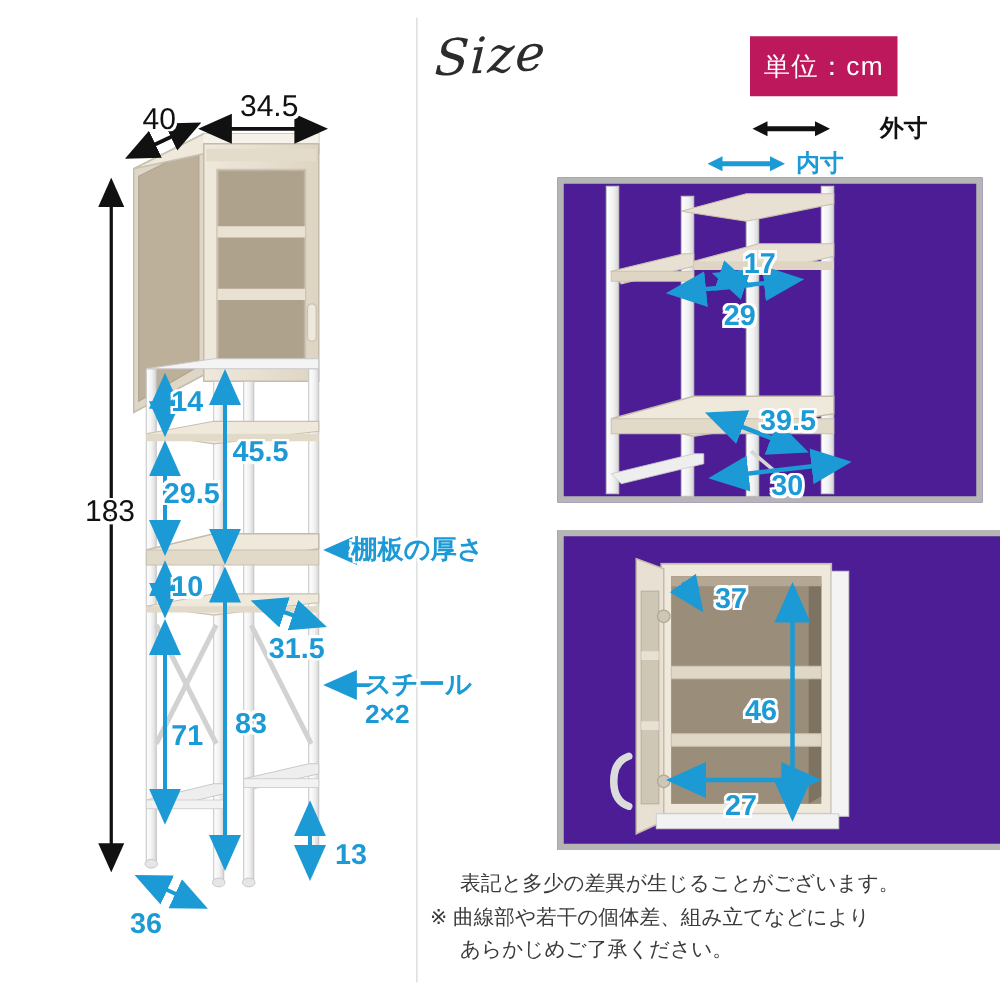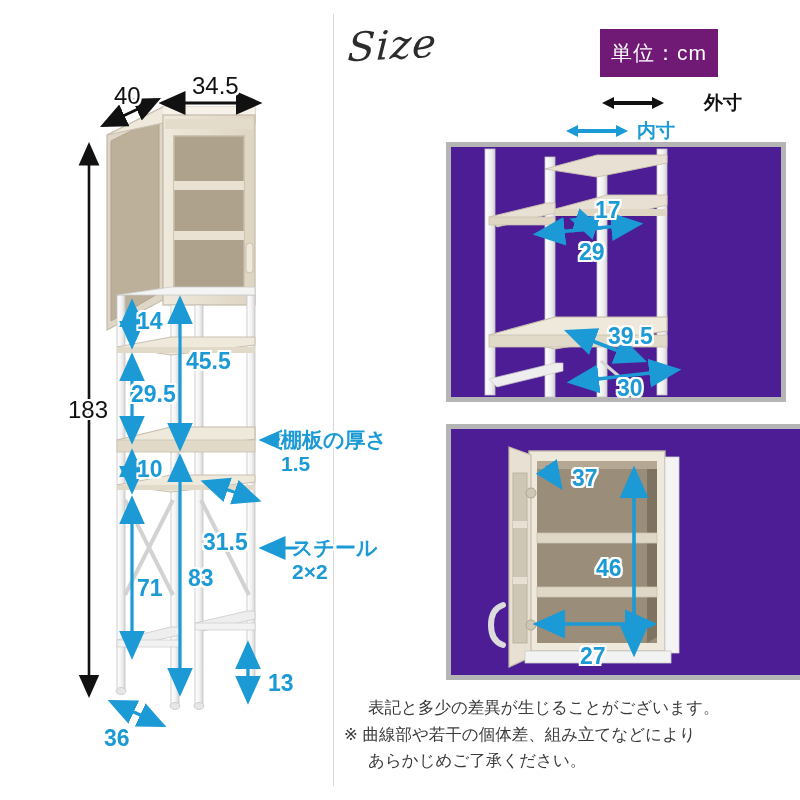--- a/index.html
+++ b/index.html
@@ -18,21 +18,21 @@
   .size-script {
     position: absolute; left: 348px; top: 22px;
     font-family: "DejaVu Serif", serif;
     font-style: italic; font-size: 40px; color: #2c2c2c;
     transform: skewX(-6deg) rotate(-3deg);
     letter-spacing: 1px;
   }
   .unit-badge {
     position: absolute; left: 600px; top: 29px;
     width: 118px; height: 48px;
-    background: #701a75;
+    background: #be185d;
     color: #ffffff;
     display: flex; align-items: center; justify-content: center;
     font-size: 21px; letter-spacing: 1px;
   }
   .legend-row {
     position: absolute; display: flex; align-items: center; gap: 9px;
   }
   .legend-row.outer { left: 602px; top: 90px; gap: 40px; }
   .legend-row.inner { left: 566px; top: 118px; }
   .legend-label { font-size: 19px; font-weight: bold; }
@@ -219,29 +219,28 @@
   </svg>
 
   <div class="dim black" style="left:114px; top:82px;">40</div>
   <div class="dim black" style="left:192px; top:72px;">34.5</div>
   <div class="dim black" style="left:68px;  top:396px;">183</div>
 
   <div class="dim" style="left:137px; top:308px;">14</div>
   <div class="dim" style="left:186px; top:348px;">45.5</div>
   <div class="dim" style="left:131px; top:381px;">29.5</div>
   <div class="dim" style="left:137px; top:456px;">10</div>
-  <div class="dim" style="left:203px; top:505px;margin-top:24px;">31.5</div>
+  <div class="dim" style="left:215px; top:505px;">31.5</div>
   <div class="dim" style="left:137px; top:575px;">71</div>
   <div class="dim" style="left:188px; top:565px;">83</div>
   <div class="dim" style="left:268px; top:670px;">13</div>
   <div class="dim" style="left:104px; top:725px;">36</div>
 
   <div class="abs" style="left:281px; top:428px;">
     <div class="dim note" style="position:relative; left:0; top:0;">棚板の厚さ</div>
-    <div class="dim note" style="position:relative; left:0; top:0;">1.5</div>
   </div>
 
   <div class="abs" style="left:292px; top:536px;">
     <div class="dim note" style="position:relative; left:0; top:0;">スチール</div>
     <div class="dim note" style="position:relative; left:0; top:0;">2×2</div>
   </div>
 
   <div class="panel" style="left:446px; top:142px; width:340px; height:260px;">
     <svg width="330" height="250" viewBox="0 0 330 250">
       <defs>
@@ -322,21 +321,21 @@
 
       <line x1="100" y1="42" x2="114" y2="62" stroke="#1b9ad6" stroke-width="3.2" marker-end="url(#bl)"></line>
 
       <line x1="188" y1="47" x2="188" y2="228" stroke="#1b9ad6" stroke-width="3.6" marker-start="url(#blS)" marker-end="url(#bl)"></line>
 
       <line x1="92" y1="200" x2="206" y2="200" stroke="#1b9ad6" stroke-width="3.6" marker-start="url(#blS)" marker-end="url(#bl)"></line>
     </svg>
 
     <div class="dim" style="left:121px; top:36px;">37</div>
     <div class="dim" style="left:145px; top:126px;">46</div>
-    <div class="dim" style="left:129px; top:202px;margin-top:12px;">27</div>
+    <div class="dim" style="left:129px; top:202px;">27</div>
   </div>
 
   <div class="footnote">
     <span class="body" style="padding-left:24px; text-indent:0;">表記と多少の差異が生じることがございます。</span>
     <span class="body"><span>※</span> <span>曲線部や若干の個体差、組み立てなどにより</span></span>
     <span class="body" style="padding-left:24px; text-indent:0;">あらかじめご了承ください。</span>
   </div>
 
 </div>
 

